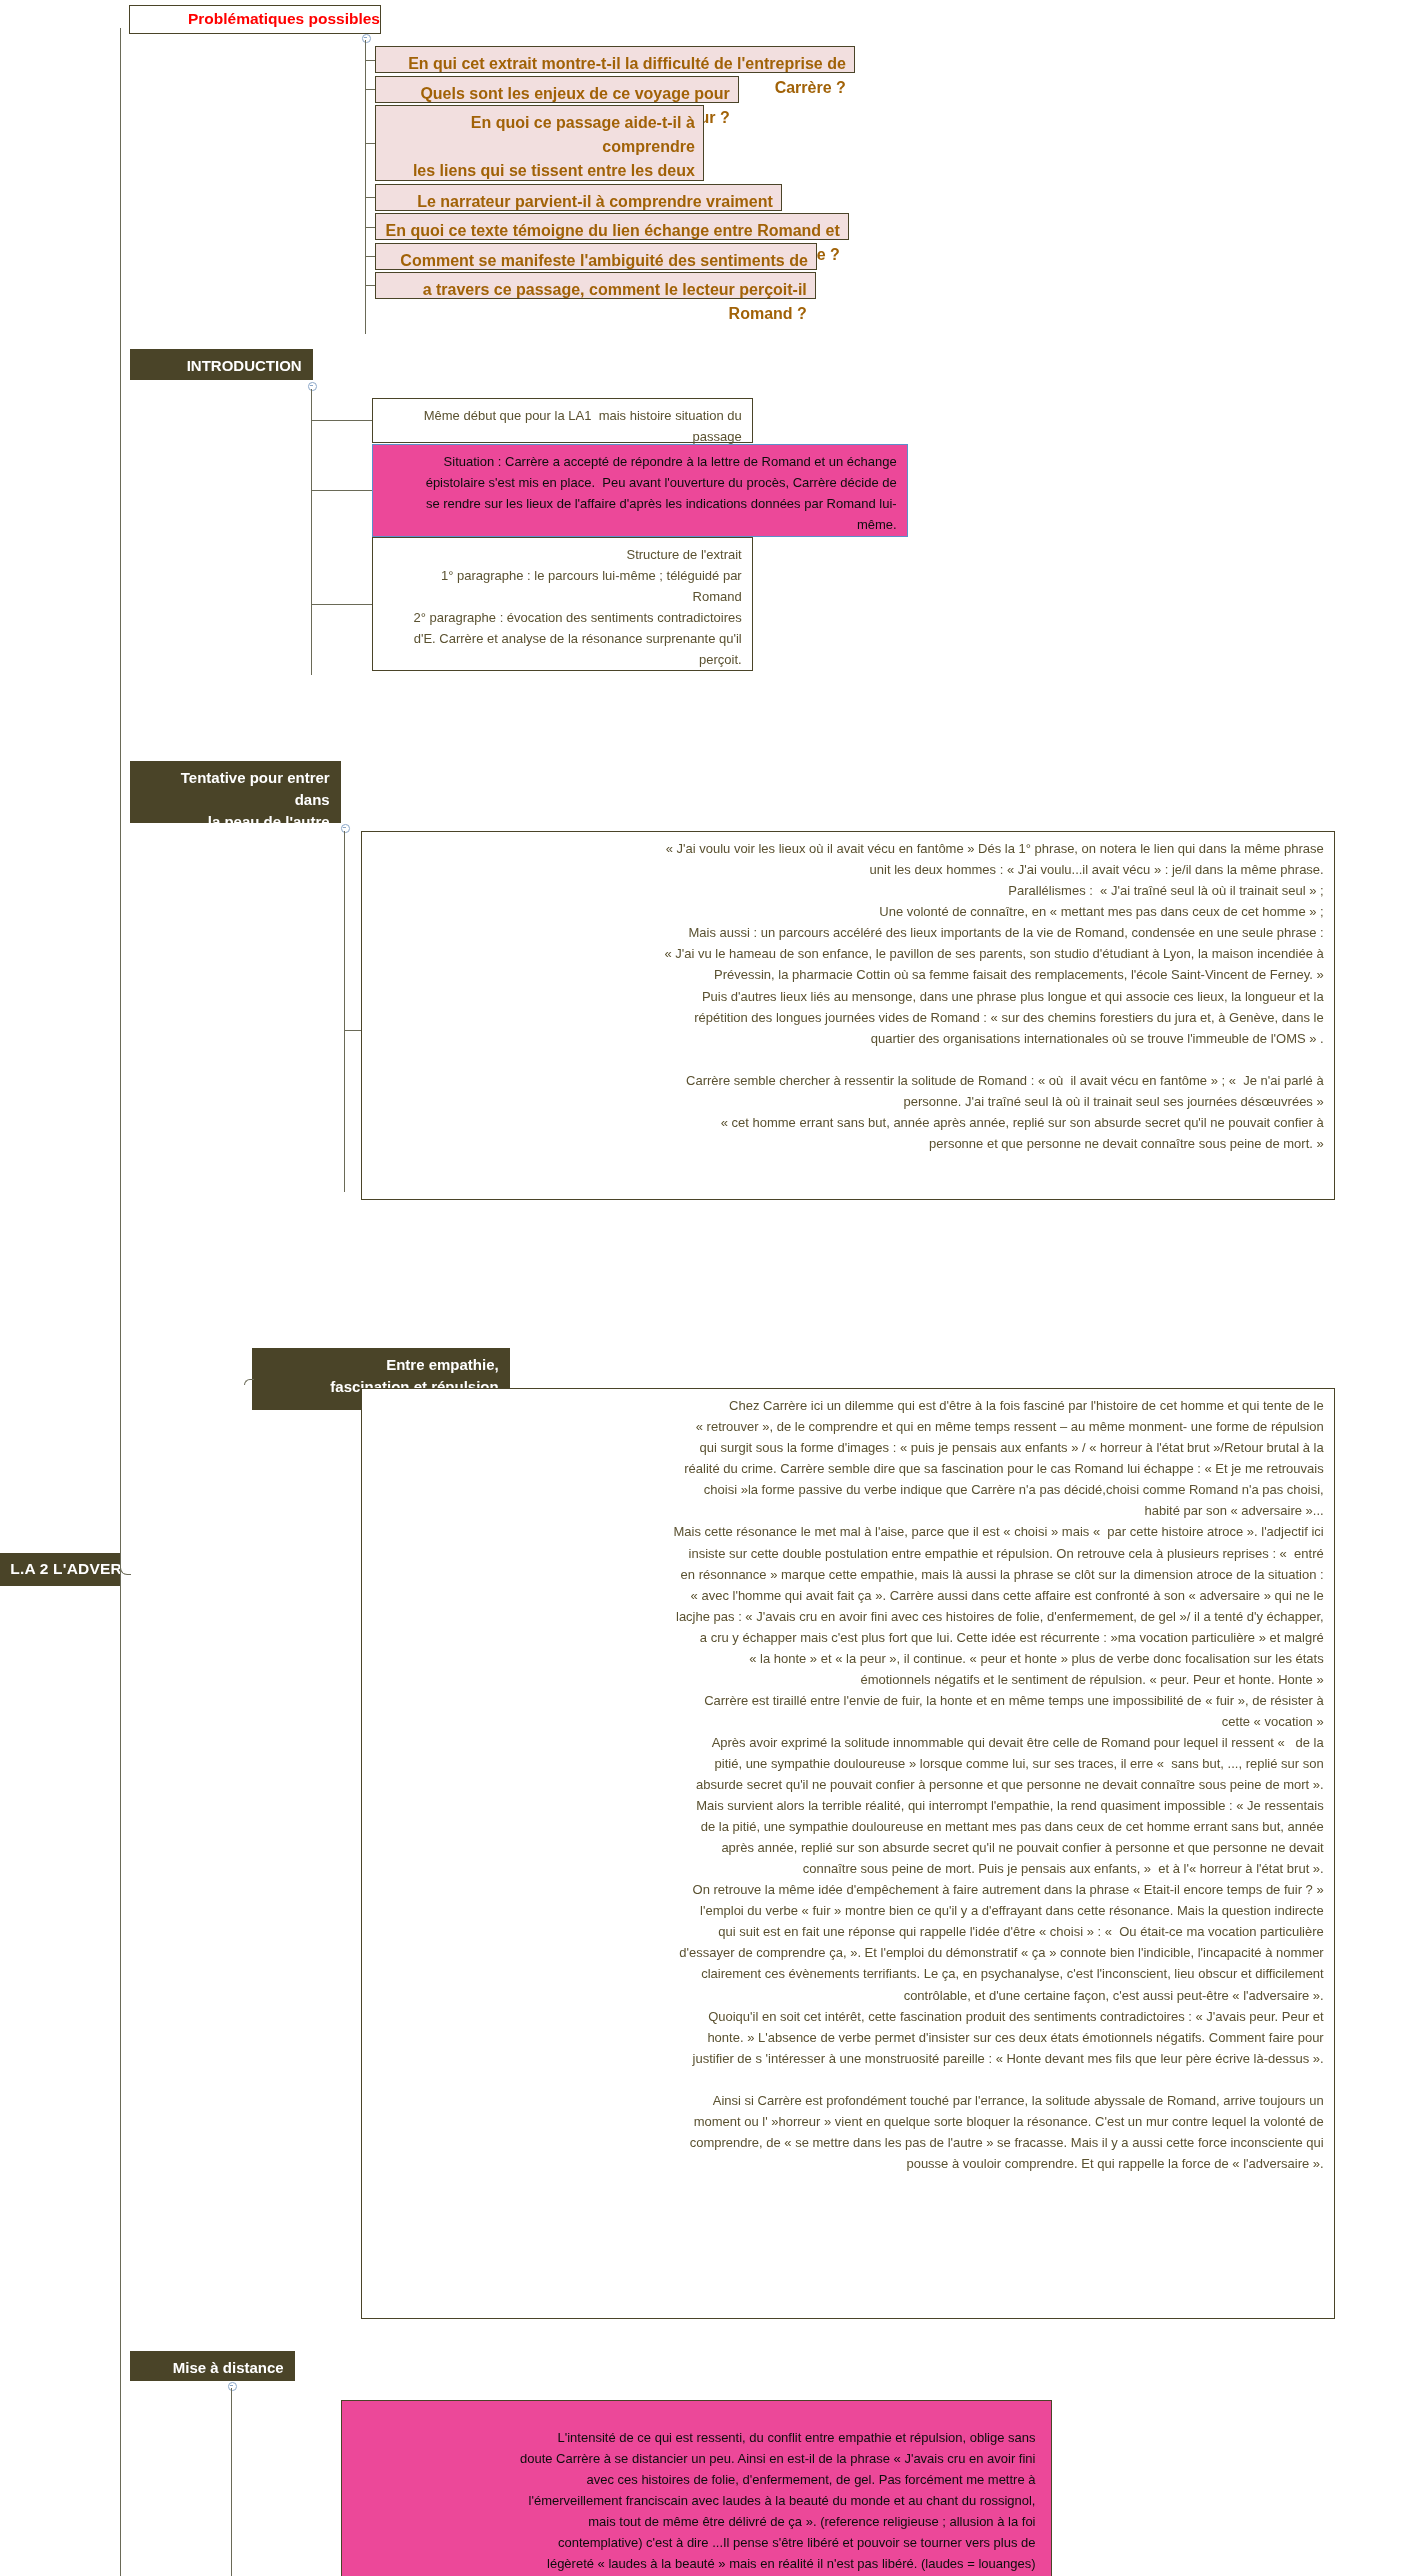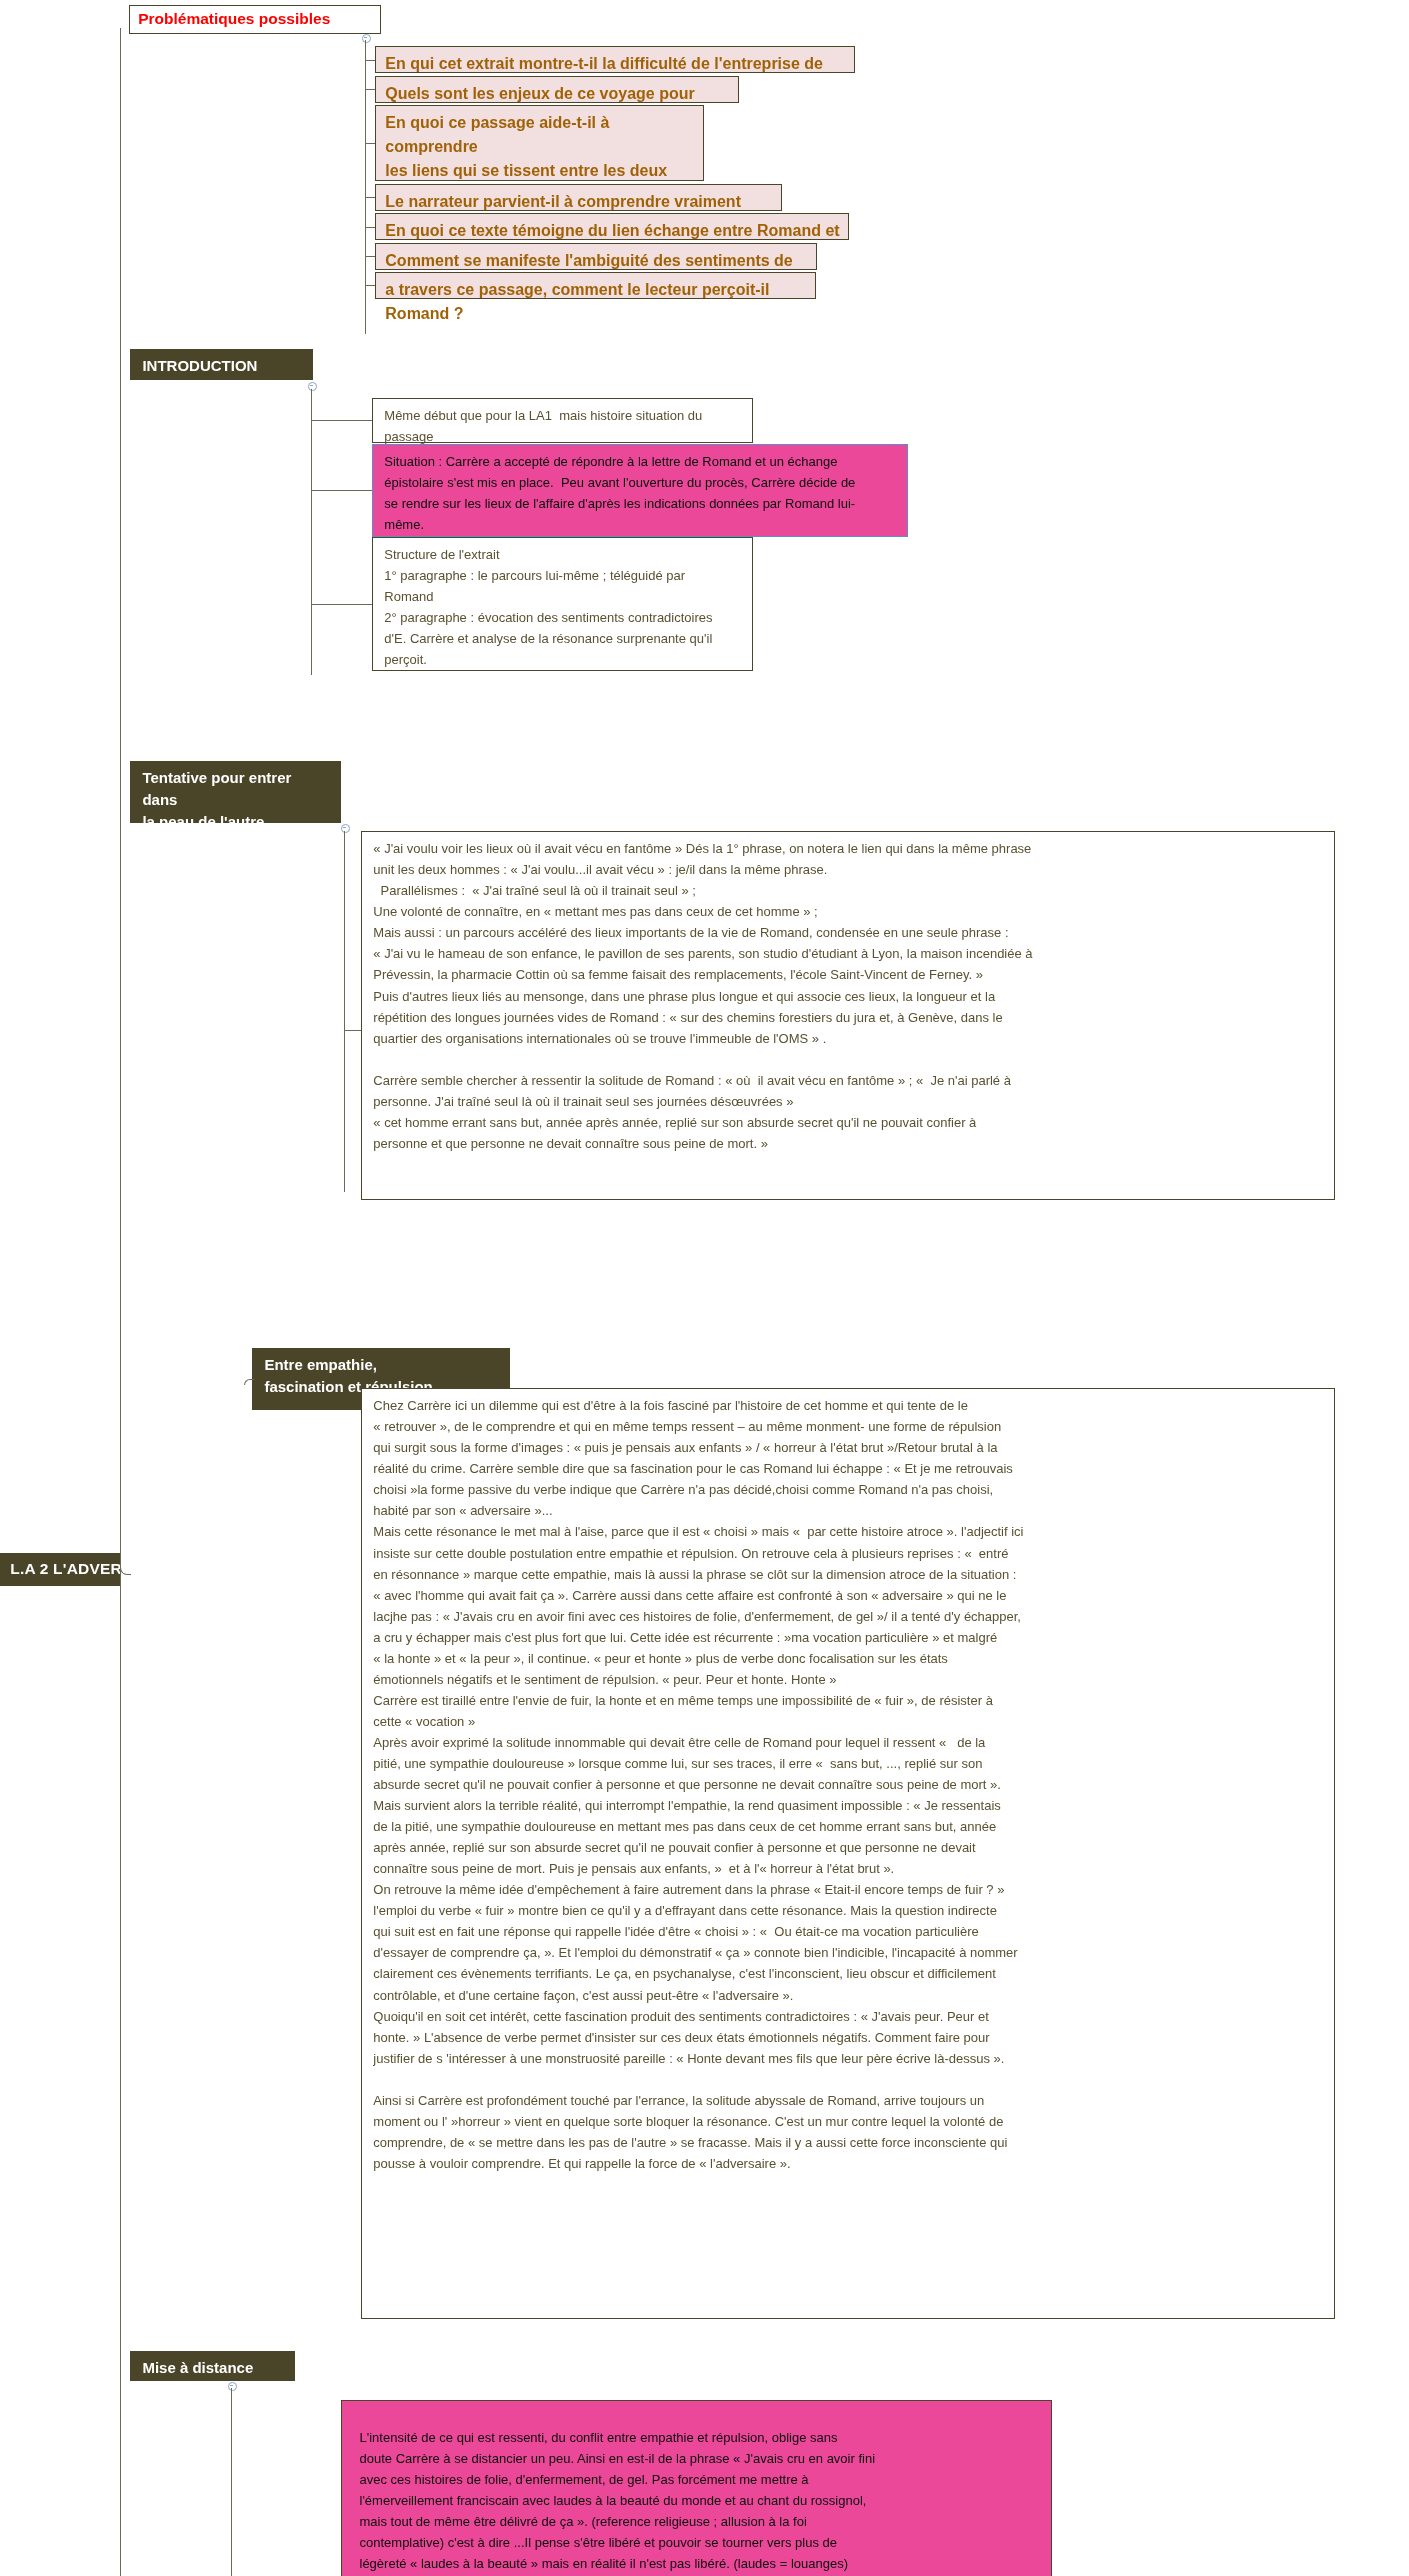--- a/index.html
+++ b/index.html
@@ -9,21 +9,21 @@
   }
   body {
     font-family: "Liberation Sans", sans-serif;
     width: 1410px;
     height: 3407px;
     position: relative;
     overflow: hidden;
   }
 
   
-  .node { position: absolute; box-sizing: border-box; }
+  .node { position: absolute; box-sizing: border-box; text-align: right; }
 
   
   .root-node {
     background: #4a4staticc;
     background: #4A4428;
     color: #ffffff;
     font-weight: bold;
     font-size: 15.5px;
     letter-spacing: 0.2px;
     padding: 7.2px 8.2px 8.2px 10.3px;

